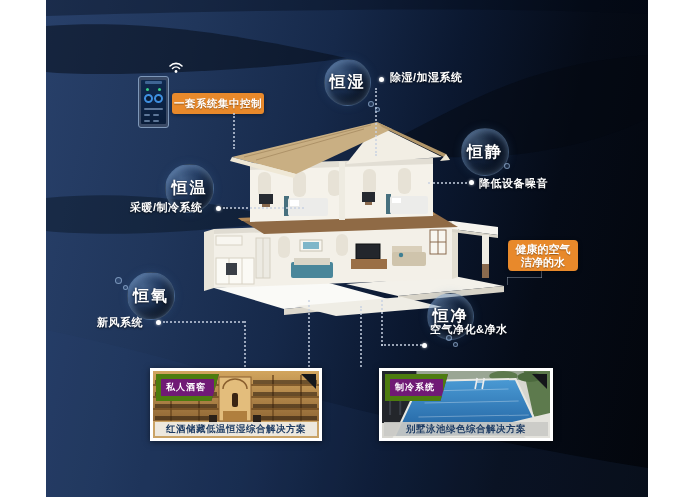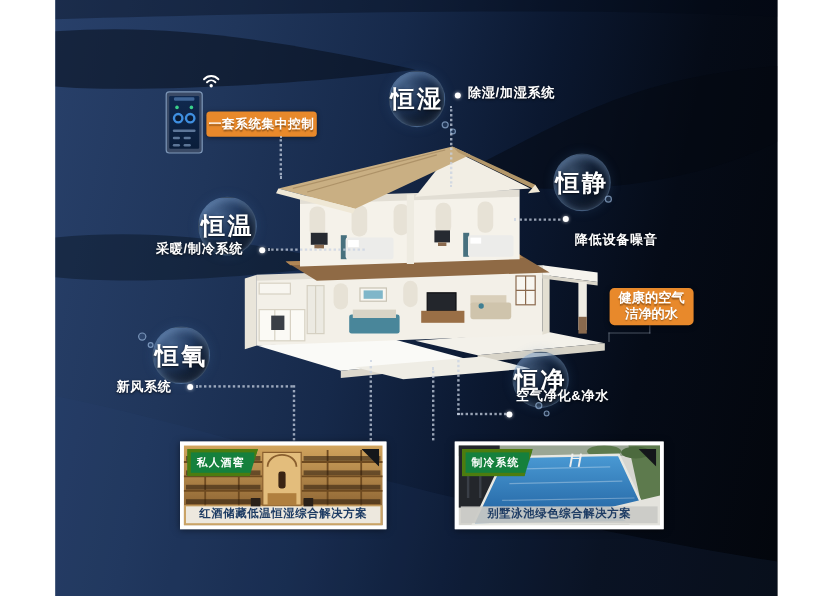--- a/index.html
+++ b/index.html
@@ -2,21 +2,21 @@
 <html><head>
 <meta charset="utf-8">
 <style>
   html,body{margin:0;padding:0;background:#ffffff;font-family:"Liberation Sans","DejaVu Sans",sans-serif;}
   .canvas{position:relative;width:700px;height:497px;background:#ffffff;overflow:hidden;}
   .stage{position:absolute;left:46px;top:0;width:602px;height:497px;overflow:hidden;
     background:linear-gradient(102deg,#28406a 0%,#20365b 22%,#16294a 42%,#0b1830 60%,#050b17 78%,#03060c 100%);}
   .waves{position:absolute;inset:0;width:100%;height:100%;}
   
   .bubble{position:absolute;border-radius:50%;display:flex;align-items:center;justify-content:center;
-    color:#fff;font-weight:bold;font-size:20px;letter-spacing:2px;text-shadow:0 1px 2px rgba(0,0,0,.7);
+    color:#fff;font-weight:bold;font-size:16px;letter-spacing:2px;text-shadow:0 1px 2px rgba(0,0,0,.7);
     background:radial-gradient(circle at 32% 28%, rgba(130,170,215,.38), rgba(45,75,115,.28) 38%, rgba(6,13,25,.94) 74%);
     border:1px solid rgba(150,190,235,.35);
     box-shadow:inset 0 0 10px rgba(140,180,230,.40), inset 2px 3px 6px rgba(170,205,245,.22), 0 0 10px rgba(70,120,185,.18);}
   .mini-bubble{position:absolute;border-radius:50%;border:1px solid rgba(170,200,235,.6);background:rgba(120,160,210,.15);}
   
   .desc{position:absolute;color:#fff;font-size:11px;font-weight:bold;white-space:nowrap;text-shadow:0 1px 2px rgba(0,0,0,.7);letter-spacing:.5px;}
   .bullet{position:absolute;width:5px;height:5px;border-radius:50%;background:#fff;box-shadow:0 0 3px rgba(255,255,255,.7);}
   .orange-box{position:absolute;background:#e8892b;color:#fff;font-weight:bold;display:flex;align-items:center;justify-content:center;
     border-radius:3px;text-shadow:0 1px 1px rgba(0,0,0,.35);box-shadow:0 1px 4px rgba(0,0,0,.4);}
   
@@ -27,21 +27,21 @@
   
   .phone{position:absolute;left:92px;top:76px;width:31px;height:52px;background:#3a4a66;border:1px solid #7e97b8;border-radius:3px;box-sizing:border-box;padding:3px 2px;}
   .phone-screen{position:relative;width:100%;height:100%;background:linear-gradient(#10294f,#0a1d3a);border-radius:1px;overflow:hidden;}
   .ps-header{position:absolute;top:1px;left:4px;right:4px;height:3px;background:rgba(110,160,220,.5);border-radius:1px;}
   .ps-dot{position:absolute;width:3px;height:3px;border-radius:50%;background:#39d08a;top:8px;}
   .ps-knob{position:absolute;width:9px;height:9px;border-radius:50%;border:2px solid #3f8fe0;background:#0a1a33;top:14px;box-sizing:border-box;}
   .ps-row{position:absolute;height:2px;background:rgba(160,190,225,.55);border-radius:1px;}
   
   .case-card{position:absolute;width:172px;height:73px;background:#fff;border:3px solid #ffffff;box-sizing:border-box;box-shadow:0 1px 6px rgba(0,0,0,.5);}
   .case-scene{position:absolute;inset:0;overflow:hidden;}
-  .case-tag{position:absolute;top:3px;left:3px;background:#15803d;border:3px solid #4d7c0f;color:#fff;font-size:9px;font-weight:bold;
+  .case-tag{position:absolute;top:3px;left:3px;background:#701a75;border:5px solid #4d7c0f;color:#fff;font-size:9px;font-weight:bold;
     padding:2px 8px 2px 5px;letter-spacing:1px;clip-path:polygon(0 0,100% 0,88% 100%,0 100%);}
   .case-caption{position:absolute;left:2px;right:2px;bottom:2px;height:14px;line-height:14px;text-align:center;
     font-size:9.5px;font-weight:bold;color:#1e3c64;letter-spacing:.5px;}
   .caption-light{background:rgba(240,238,232,.92);}
   .caption-grey{background:rgba(202,202,198,.92);}
   .case-fold{position:absolute;top:3px;right:3px;width:15px;height:15px;background:#14161a;clip-path:polygon(0 0,100% 0,100% 100%);}
 </style>
 </head>
 <body>
 
@@ -186,21 +186,21 @@
     <div class="thin-v" style="left:495px;top:271px;height:7px;"></div>
     <div class="thin-h" style="left:461px;top:277px;width:35px;"></div>
     <div class="thin-v" style="left:461px;top:277px;height:8px;"></div>
 
     <div class="bubble" style="left:278px;top:59px;width:45px;height:45px;">恒湿</div>
     <div class="bullet" style="left:333px;top:77px;"></div>
     <div class="desc" style="left:344px;top:70px;">除湿/加湿系统</div>
 
     <div class="bubble" style="left:415px;top:128px;width:46px;height:46px;">恒静</div>
     <div class="bullet" style="left:423px;top:180px;"></div>
-    <div class="desc" style="left:433px;top:192px;">降低设备噪音</div>
+    <div class="desc" style="left:433px;top:176px;">降低设备噪音</div>
 
     <div class="bubble" style="left:119px;top:164px;width:47px;height:47px;">恒温</div>
     <div class="desc" style="left:84px;top:200px;">采暖/制冷系统</div>
     <div class="bullet" style="left:170px;top:206px;"></div>
 
     <div class="bubble" style="left:81px;top:272px;width:46px;height:46px;">恒氧</div>
     <div class="desc" style="left:51px;top:315px;text-align:right;">新风系统</div>
     <div class="bullet" style="left:110px;top:320px;"></div>
 
     <div class="bubble" style="left:381px;top:293px;width:45px;height:45px;">恒净</div>

